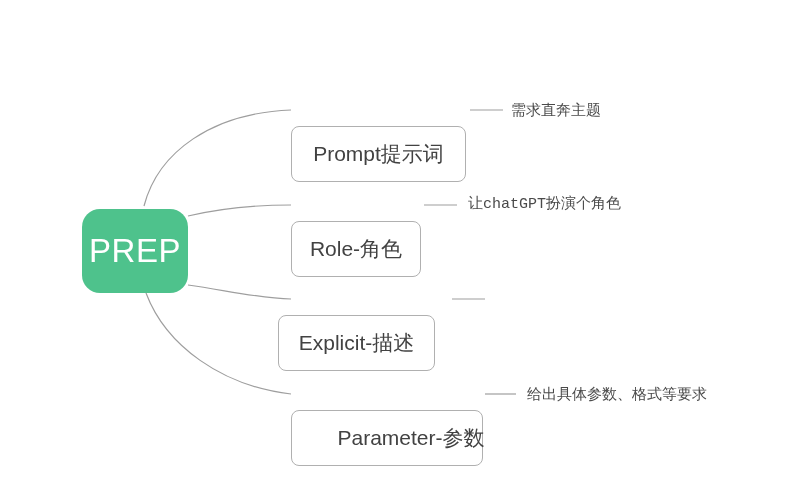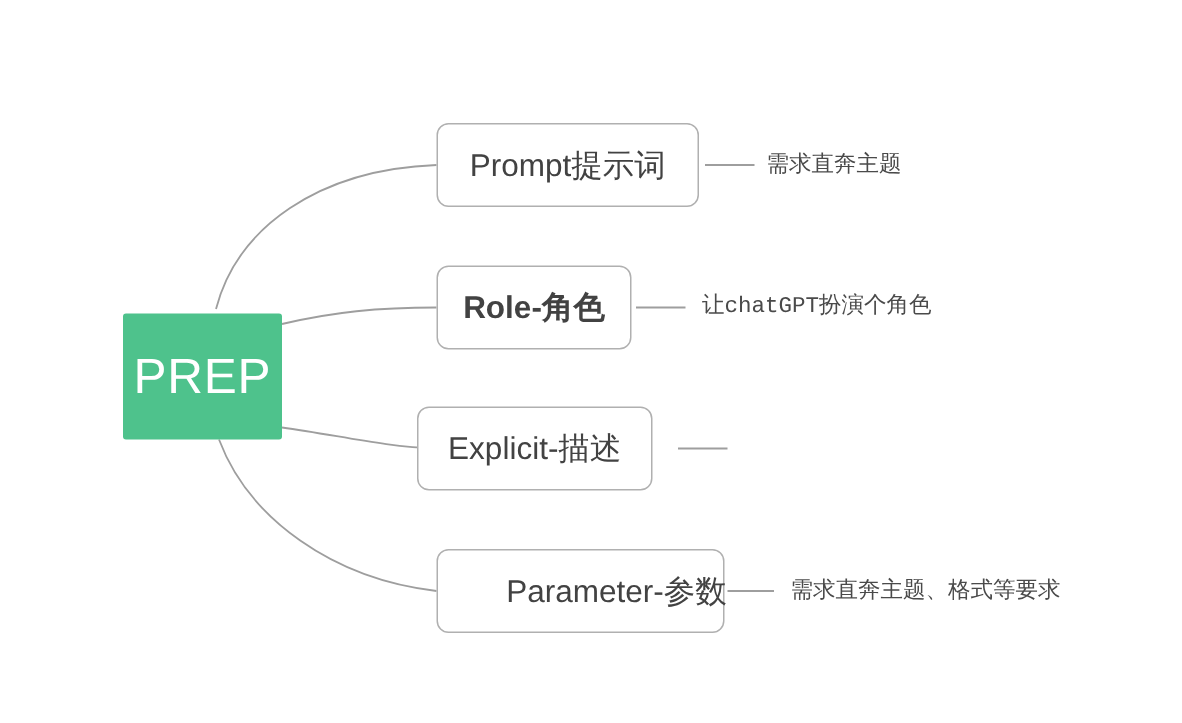--- a/index.html
+++ b/index.html
@@ -32,44 +32,45 @@
   svg.connectors path {
     fill: none;
     stroke: var(--line);
     stroke-width: 1.2;
   }
   .root-node {
     position: absolute;
     left: 82px; top: 209px;
     width: 106px; height: 84px;
     background: var(--root-bg);
-    border-radius: 2px;
+    border-radius: 18px;
     display: flex;
     align-items: center;
     justify-content: center;
     color: var(--root-text);
     font-size: 33px;
     letter-spacing: 0.5px;
     cursor: pointer;
   }
   .branch-node {
     position: absolute;
     background: var(--box-bg);
     border: 1.4px solid var(--box-border);
     border-radius: 8px;
     display: flex;
     align-items: center;
     justify-content: center;
     color: var(--box-text);
     font-size: 21px;
     white-space: nowrap;
     cursor: pointer;
+    margin-top: 44px;
   }
   .node-prompt    { left: 291px; top:  82px; width: 175px; height: 56px; }
-  .node-role      { left: 291px; top: 177px; width: 130px; height: 56px; font-weight: bold; }
+  .node-role      { left: 291px; top: 177px; width: 130px; height: 56px; }
   .node-explicit  { left: 278px; top: 271px; width: 157px; height: 56px; }
   .node-parameter { left: 291px; top: 366px; width: 192px; height: 56px; padding-left: 48px; }
   .note {
     position: absolute;
     color: var(--note-text);
     font-size: 15px;
     line-height: 22px;
     white-space: nowrap;
     cursor: pointer;
   }
@@ -111,16 +112,16 @@
     <span>Parameter-参数</span>
   </div>
 
   <div class="note note-prompt">
     <span>需求直奔主题</span>
   </div>
   <div class="note note-role">
     <span>让chatGPT扮演个角色</span>
   </div>
   <div class="note note-parameter">
-    <span>需求直奔主题、格式等要求</span>
+    <span>给出具体参数、格式等要求</span>
   </div>
 
 </div>
 
 </body></html>

